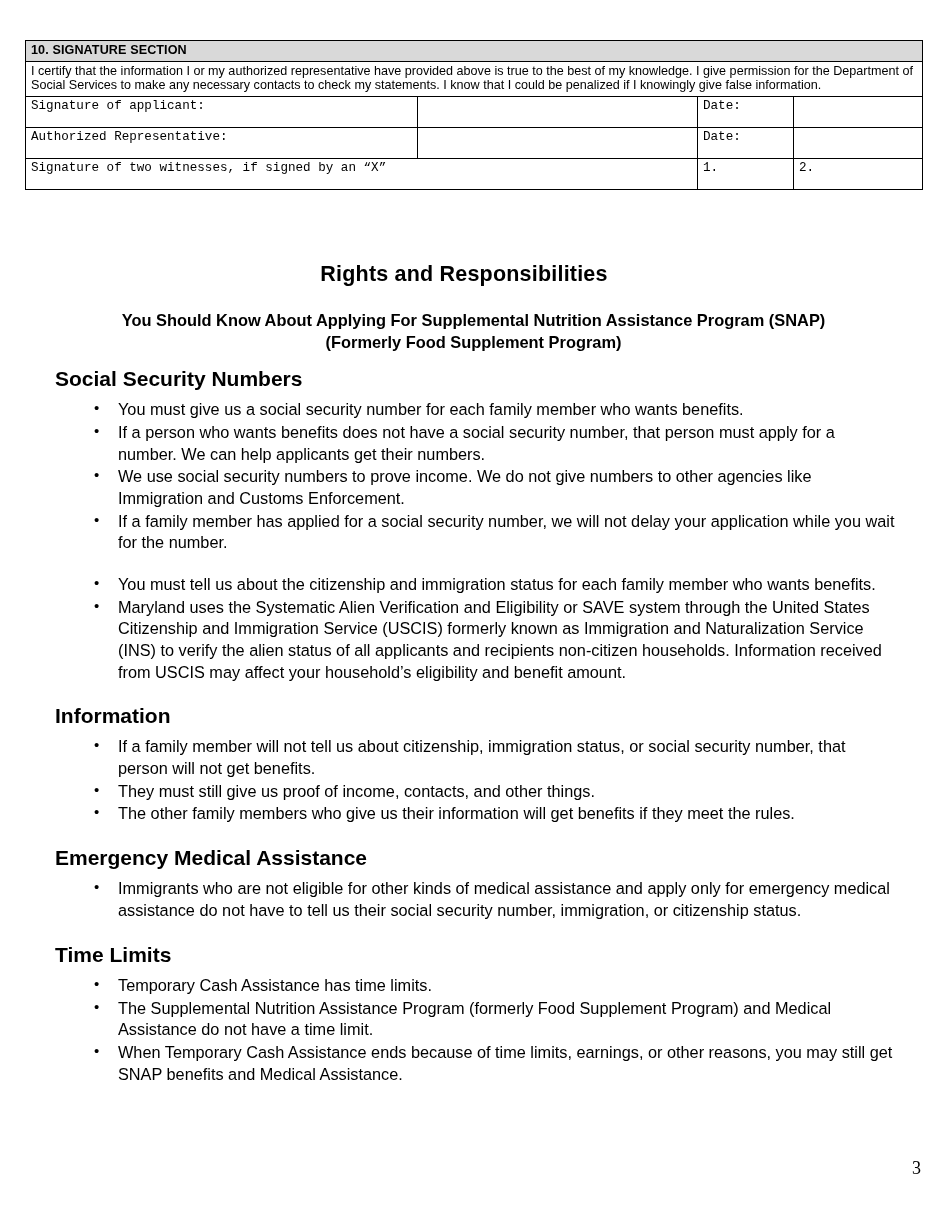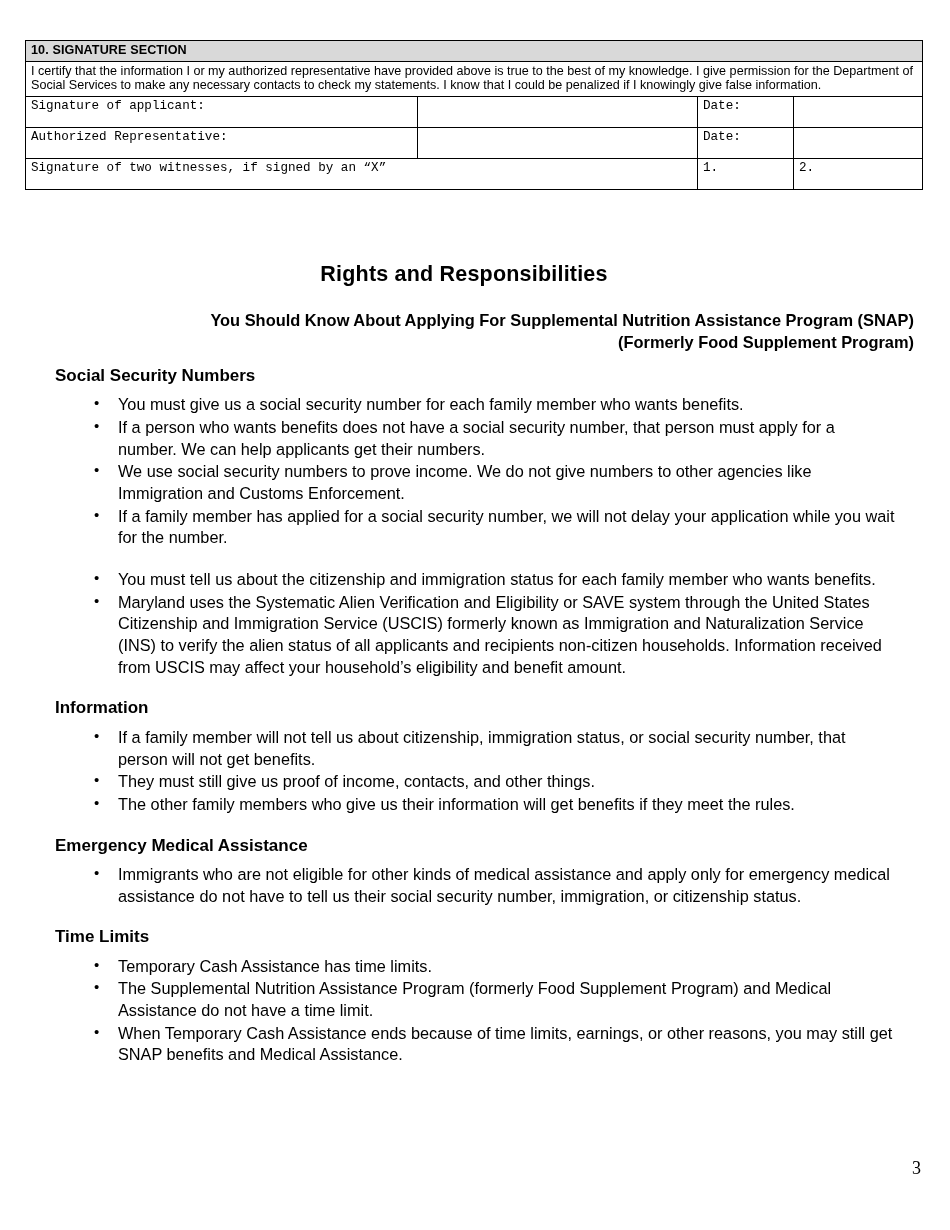--- a/index.html
+++ b/index.html
@@ -65,40 +65,40 @@
     left: 0;
     top: 262px;
     width: 928px;
     text-align: center;
     font-size: 21.5px;
     font-weight: bold;
     letter-spacing: 0.2px;
   }
   .doc-subtitle {
     position: absolute;
-    left: 69px;
+    left: 51px;
     top: 310px;
     width: 845px;
-    text-align: right;
+    text-align: center;
     font-size: 16.4px;
     font-weight: bold;
     line-height: 1.33;
   }
 
   .content {
     position: absolute;
     left: 55px;
     top: 366px;
     width: 850px;
   }
 
   .section { margin-bottom: 0; }
 
   h2.section-heading {
-    font-size: 17px;
+    font-size: 21px;
     font-weight: bold;
     margin: 0 0 2px 0;
     padding: 0;
     line-height: 1.2;
   }
   .section + .section { margin-top: 20px; }
 
   ul.bullets {
     list-style: none;
     margin: 8px;

